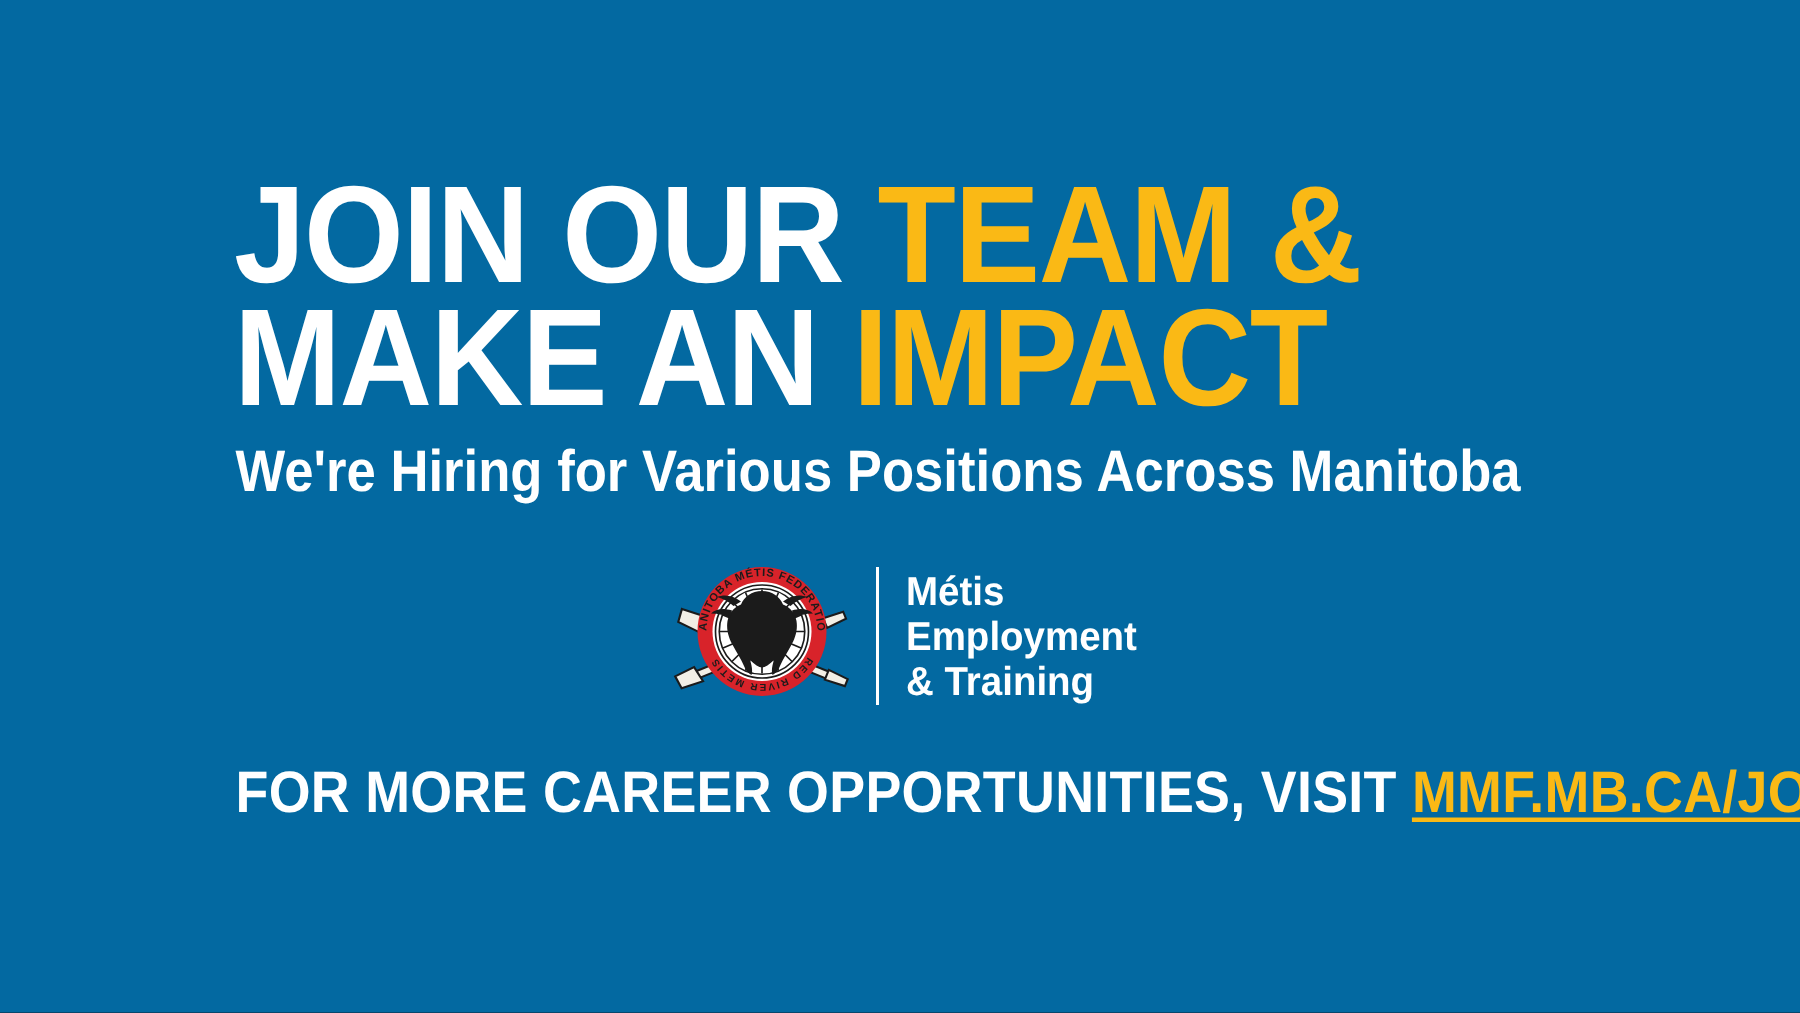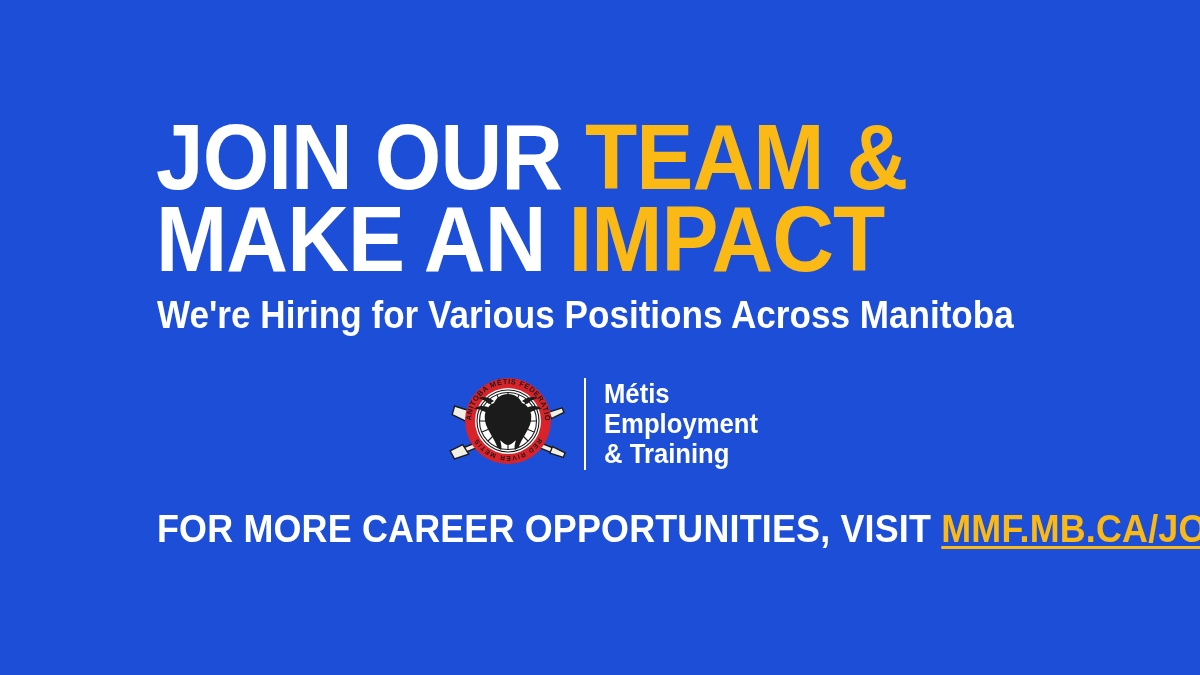--- a/index.html
+++ b/index.html
@@ -7,21 +7,21 @@
     padding: 0;
     background: #0f2e44;
   }
   body {
     font-family: "Liberation Sans", sans-serif;
   }
   .poster {
     position: relative;
     width: 1200px;
     height: 675px;
-    background: #1d4ed8;
+    background: #0369a1;
     overflow: hidden;
   }
 
   
   .headline {
     position: absolute;
     left: 156px;
     top: 116px;
     width: 920px;
   }

